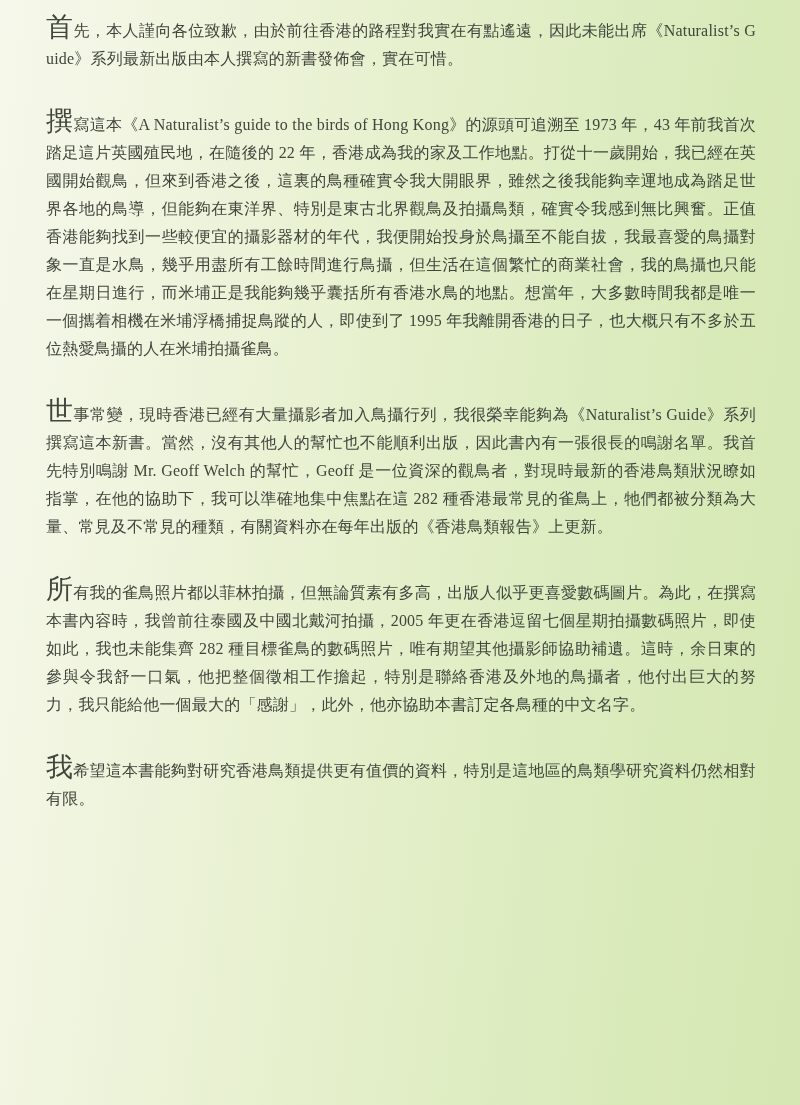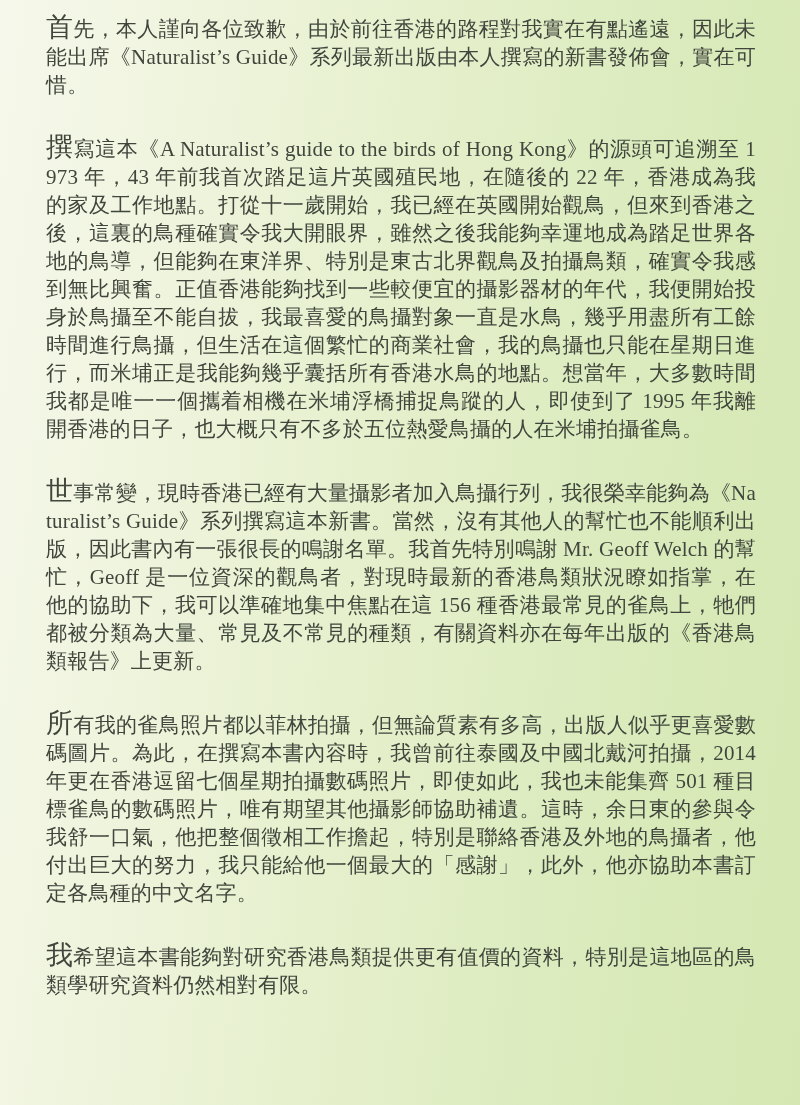--- a/index.html
+++ b/index.html
@@ -22,35 +22,35 @@
   }
   .page {
     box-sizing: border-box;
     width: 800px;
     height: 1105px;
     padding: 13px 44px 0 46px;
     color: #41463d;
   }
   .page p {
     margin: 0 0 34px 0;
-    font-size: 21px;
+    font-size: 16px;
     line-height: 28px;
     text-align: justify;
     text-justify: inter-ideograph;
     letter-spacing: 0.2px;
     word-break: break-all;
   }
   
   .page p::first-letter {
     font-size: 27px;
   }
 </style>
 </head>
 <body>
 
 <div class="page">
   <p>首先，本人謹向各位致歉，由於前往香港的路程對我實在有點遙遠，因此未能出席《Naturalist’s Guide》系列最新出版由本人撰寫的新書發佈會，實在可惜。</p>
   <p>撰寫這本《A Naturalist’s guide to the birds of Hong Kong》的源頭可追溯至 1973 年，43 年前我首次踏足這片英國殖民地，在隨後的 22 年，香港成為我的家及工作地點。打從十一歲開始，我已經在英國開始觀鳥，但來到香港之後，這裏的鳥種確實令我大開眼界，雖然之後我能夠幸運地成為踏足世界各地的鳥導，但能夠在東洋界、特別是東古北界觀鳥及拍攝鳥類，確實令我感到無比興奮。正值香港能夠找到一些較便宜的攝影器材的年代，我便開始投身於鳥攝至不能自拔，我最喜愛的鳥攝對象一直是水鳥，幾乎用盡所有工餘時間進行鳥攝，但生活在這個繁忙的商業社會，我的鳥攝也只能在星期日進行，而米埔正是我能夠幾乎囊括所有香港水鳥的地點。想當年，大多數時間我都是唯一一個攜着相機在米埔浮橋捕捉鳥蹤的人，即使到了 1995 年我離開香港的日子，也大概只有不多於五位熱愛鳥攝的人在米埔拍攝雀鳥。</p>
-  <p>世事常變，現時香港已經有大量攝影者加入鳥攝行列，我很榮幸能夠為《Naturalist’s Guide》系列撰寫這本新書。當然，沒有其他人的幫忙也不能順利出版，因此書內有一張很長的鳴謝名單。我首先特別鳴謝 Mr. Geoff Welch 的幫忙，Geoff 是一位資深的觀鳥者，對現時最新的香港鳥類狀況瞭如指掌，在他的協助下，我可以準確地集中焦點在這 156 種香港最常見的雀鳥上，牠們都被分類為大量、常見及不常見的種類，有關資料亦在每年出版的《香港鳥類報告》上更新。</p>
-  <p>所有我的雀鳥照片都以菲林拍攝，但無論質素有多高，出版人似乎更喜愛數碼圖片。為此，在撰寫本書內容時，我曾前往泰國及中國北戴河拍攝，2014 年更在香港逗留七個星期拍攝數碼照片，即使如此，我也未能集齊 501 種目標雀鳥的數碼照片，唯有期望其他攝影師協助補遺。這時，余日東的參與令我舒一口氣，他把整個徵相工作擔起，特別是聯絡香港及外地的鳥攝者，他付出巨大的努力，我只能給他一個最大的「感謝」，此外，他亦協助本書訂定各鳥種的中文名字。</p>
+  <p>世事常變，現時香港已經有大量攝影者加入鳥攝行列，我很榮幸能夠為《Naturalist’s Guide》系列撰寫這本新書。當然，沒有其他人的幫忙也不能順利出版，因此書內有一張很長的鳴謝名單。我首先特別鳴謝 Mr. Geoff Welch 的幫忙，Geoff 是一位資深的觀鳥者，對現時最新的香港鳥類狀況瞭如指掌，在他的協助下，我可以準確地集中焦點在這 282 種香港最常見的雀鳥上，牠們都被分類為大量、常見及不常見的種類，有關資料亦在每年出版的《香港鳥類報告》上更新。</p>
+  <p>所有我的雀鳥照片都以菲林拍攝，但無論質素有多高，出版人似乎更喜愛數碼圖片。為此，在撰寫本書內容時，我曾前往泰國及中國北戴河拍攝，2005 年更在香港逗留七個星期拍攝數碼照片，即使如此，我也未能集齊 282 種目標雀鳥的數碼照片，唯有期望其他攝影師協助補遺。這時，余日東的參與令我舒一口氣，他把整個徵相工作擔起，特別是聯絡香港及外地的鳥攝者，他付出巨大的努力，我只能給他一個最大的「感謝」，此外，他亦協助本書訂定各鳥種的中文名字。</p>
   <p>我希望這本書能夠對研究香港鳥類提供更有值價的資料，特別是這地區的鳥類學研究資料仍然相對有限。</p>
 
 </div>
 
 </body></html>

